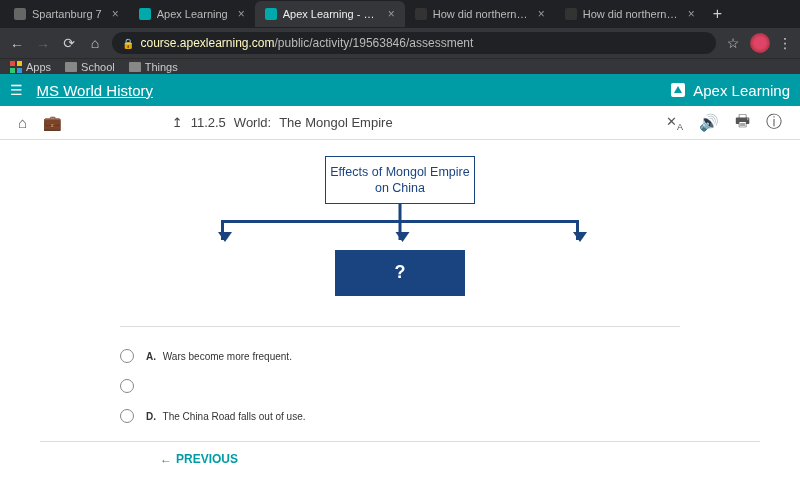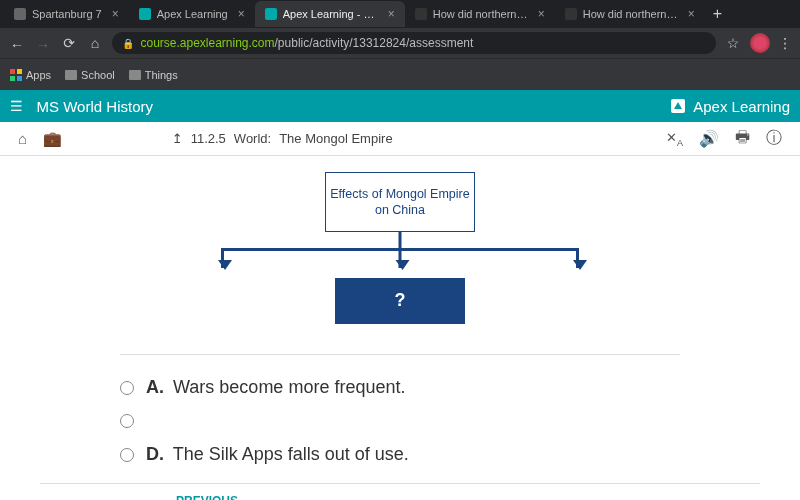--- a/index.html
+++ b/index.html
@@ -13,66 +13,66 @@
 .tab .favicon { width: 12px; height: 12px; display: inline-block; }
 .tab-title { white-space: nowrap; overflow: hidden; text-overflow: ellipsis; flex: 1; }
 .tab-close { font-size: 12px; color: #999; margin-left: 4px; }
 .new-tab { color: #ccc; font-size: 16px; padding: 0 8px; }
 
 .url-bar { display: flex; align-items: center; height: 30px; padding: 0 8px; background: #35363a; gap: 8px; }
 .nav-btn { color: #ccc; font-size: 14px; width: 18px; text-align: center; }
 .nav-btn.disabled { color: #666; }
 .url-field { flex: 1; display: flex; align-items: center; background: #202124; border-radius: 14px; height: 22px; padding: 0 10px; gap: 6px; color: #bbb; font-size: 12px; }
 .lock { color: #9aa0a6; font-size: 10px; }
-.url-host { color: #84cc16; }
+.url-host { color: #fef9c3; }
 .avatar { width: 20px; height: 20px; border-radius: 50%; background: radial-gradient(circle, #d46 40%, #822 100%); }
 .menu-dots { color: #ccc; font-size: 14px; }
 
-.bookmarks-bar { display: flex; align-items: center; gap: 14px; height: 32px; padding: 0 10px; background: #35363a; border-top: 1px solid #2a2a2a; color: #ccc; font-size: 11px; }
+.bookmarks-bar { display: flex; align-items: center; gap: 14px; height: 16px; padding: 0 10px; background: #35363a; border-top: 1px solid #2a2a2a; color: #ccc; font-size: 11px; }
 .bookmarks-bar .bm { display: flex; align-items: center; gap: 4px; }
 .bm-icon { width: 12px; height: 10px; background: #888; border-radius: 1px; display: inline-block; }
 .apps-icon { width: 12px; height: 12px; display: inline-block; background:
   linear-gradient(#e74c3c,#e74c3c) 0 0/5px 5px no-repeat,
   linear-gradient(#f1c40f,#f1c40f) 7px 0/5px 5px no-repeat,
   linear-gradient(#2ecc71,#2ecc71) 0 7px/5px 5px no-repeat,
   linear-gradient(#3498db,#3498db) 7px 7px/5px 5px no-repeat; }
 
 
 .apex-header { background: #009ca6; color: #fff; display: flex; align-items: center; height: 32px; padding: 0 10px; font-size: 15px; }
 .menu-icon { margin-right: 14px; font-size: 14px; }
-.course-title { font-weight: 400; flex: 1; }
+.course-title { font-weight: 400; flex: 1; text-decoration: underline; }
 .brand { font-size: 15px; display: flex; align-items: center; gap: 6px; }
 .brand-logo { width: 18px; height: 18px; display: inline-flex; align-items: center; justify-content: center; }
 
 
 .toolbar { display: flex; align-items: center; height: 34px; padding: 0 18px; border-bottom: 1px solid #ddd; color: #555; background: #fff; }
 .tb-left { display: flex; align-items: center; gap: 16px; }
 .tb-icon { font-size: 15px; color: #555; }
 .breadcrumb-wrap { display: flex; align-items: center; gap: 8px; margin-left: 110px; font-size: 13px; color: #444; }
 .breadcrumb-wrap .up { font-size: 13px; }
 .tb-right { margin-left: auto; display: flex; align-items: center; gap: 16px; font-size: 16px; color: #555; }
 
 
 .content { padding: 16px 40px 0; }
 .diagram { display: flex; flex-direction: column; align-items: center; position: relative; }
-.top-box { border: 1.5px solid #1a4480; color: #1a4480; width: 150px; height: 60px; display: flex; align-items: center; justify-content: center; text-align: center; font-size: 12.5px; line-height: 1.3; background: #fff; }
+.top-box { border: 1.5px solid #1a4480; color: #1a4480; width: 150px; height: 48px; display: flex; align-items: center; justify-content: center; text-align: center; font-size: 12.5px; line-height: 1.3; background: #fff; }
 .connector { position: relative; width: 370px; height: 46px; }
 .conn-vert { position: absolute; left: 50%; top: 0; width: 0; height: 16px; border-left: 3px solid #1a4480; transform: translateX(-50%); }
 .conn-horiz { position: absolute; top: 16px; left: 6px; right: 6px; height: 0; border-top: 3px solid #1a4480; }
 .conn-drop { position: absolute; top: 16px; width: 0; height: 20px; border-left: 3px solid #1a4480; }
 .conn-drop::after { content: ""; position: absolute; left: -6px; bottom: -2px; border-left: 7px solid transparent; border-right: 7px solid transparent; border-top: 10px solid #1a4480; }
 .conn-drop.d1 { left: 6px; } .conn-drop.d2 { left: 50%; transform: translateX(-50%);} .conn-drop.d3 { right: 6px; }
 .row-boxes { display: flex; gap: 18px; }
 .child-box { border: 1.5px solid #1a4480; color: #1a4480; width: 130px; height: 46px; display: flex; align-items: center; justify-content: center; text-align: center; font-size: 12px; line-height: 1.3; padding: 0 6px; background: #fff; }
 .child-box.filled { background: #1a4480; color: #fff; font-size: 18px; font-weight: bold; }
 
 .divider { border-top: 1px solid #ddd; margin: 30px auto 14px; width: 560px; }
 
 .options { width: 560px; margin: 0 auto; }
-.opt { display: flex; align-items: center; gap: 12px; padding: 8px 0; font-size: 18px; color: #333; }
+.opt { display: flex; align-items: center; gap: 12px; padding: 8px 0; font-size: 10px; color: #333; }
 .radio { width: 14px; height: 14px; border: 1.5px solid #888; border-radius: 50%; flex-shrink: 0; }
 .opt-letter { font-weight: bold; margin-right: 4px; }
 
 .footer { border-top: 1px solid #ddd; margin-top: 10px; padding: 10px 0 0 120px; }
 .prev { color: #009ca6; font-size: 12px; font-weight: bold; display: flex; align-items: center; gap: 4px; }
 </style>
 </head>
 <body>
 
 <div class="browser-top">
@@ -105,21 +105,21 @@
     <span class="new-tab">+</span>
   </div>
 
   <div class="url-bar">
     <span class="nav-btn">←</span>
     <span class="nav-btn disabled">→</span>
     <span class="nav-btn">⟳</span>
     <span class="nav-btn">⌂</span>
     <div class="url-field">
       <span class="lock">🔒</span>
-      <span><span class="url-host">course.apexlearning.com</span><span>/public/activity/13312824/assessment</span></span>
+      <span><span class="url-host">course.apexlearning.com</span><span>/public/activity/19563846/assessment</span></span>
     </div>
     <span class="nav-btn">☆</span>
     <span class="avatar"></span>
     <span class="menu-dots">⋮</span>
   </div>
 
   <div class="bookmarks-bar">
     <span class="bm">
         <span class="apps-icon"></span>
         <span>Apps</span>
@@ -188,21 +188,21 @@
   <div class="options">
     <div class="opt">
       <span class="radio"></span>
       <span><span class="opt-letter">A.</span> <span>Wars become more frequent.</span></span>
     </div>
     <div class="opt">
       <span class="radio"></span>
     </div>
     <div class="opt">
       <span class="radio"></span>
-      <span><span class="opt-letter">D.</span> <span>The Silk Apps falls out of use.</span></span>
+      <span><span class="opt-letter">D.</span> <span>The China Road falls out of use.</span></span>
     </div>
   </div>
 
   <div class="footer">
     <span class="prev">
       <span>←</span>
       <span>PREVIOUS</span>
     </span>
   </div>
 </div>

